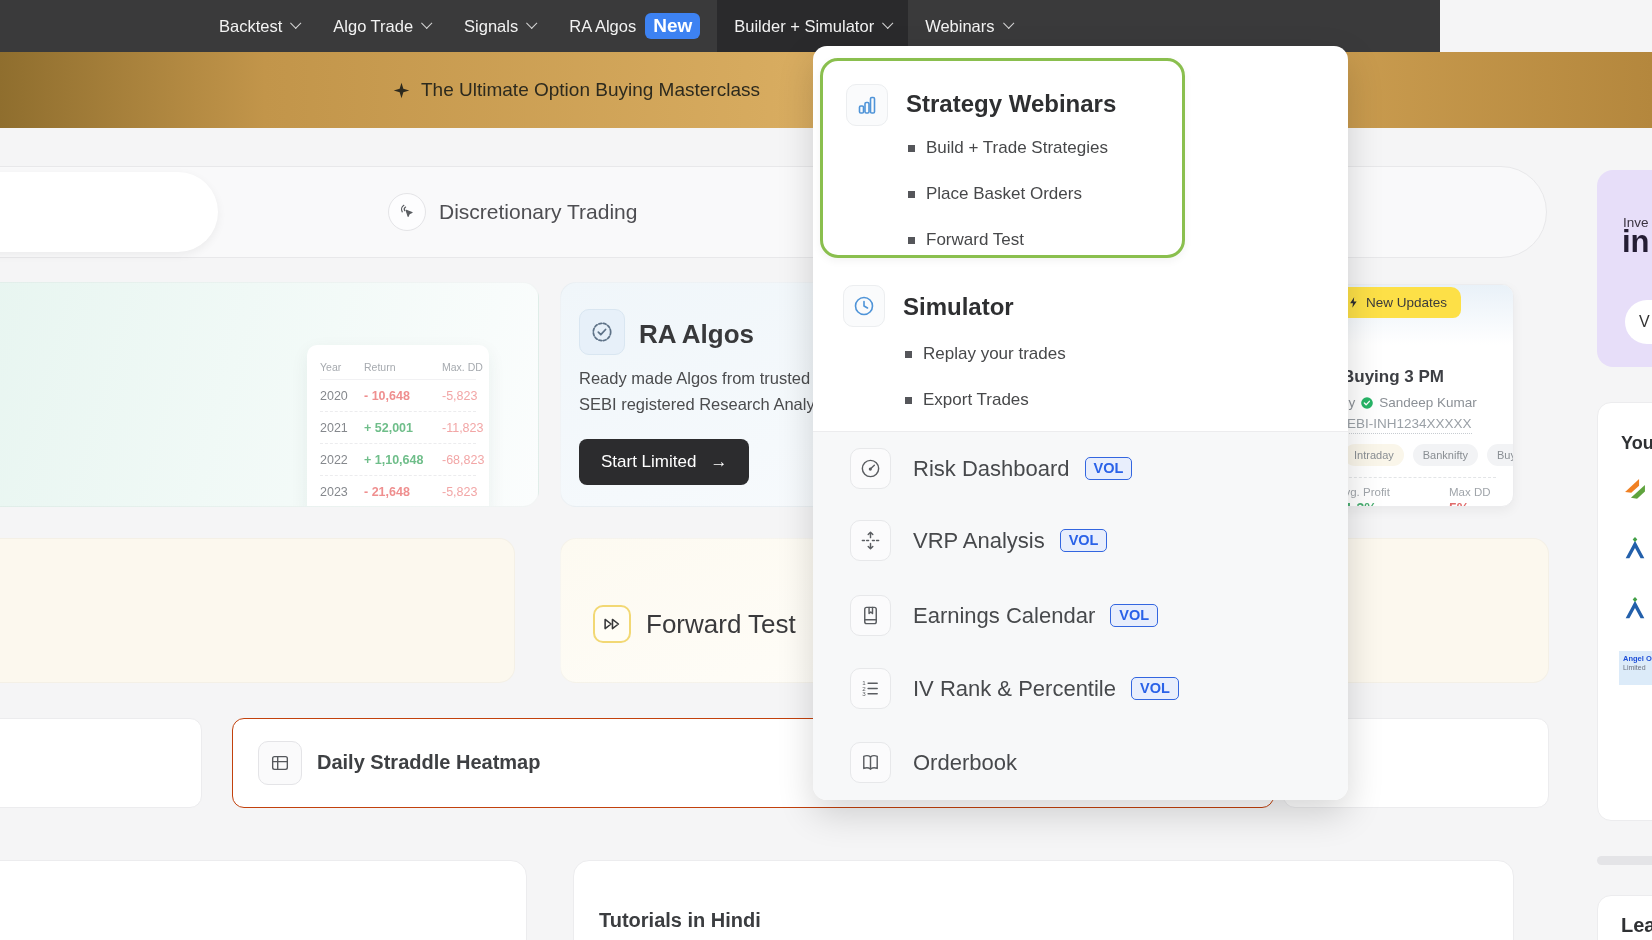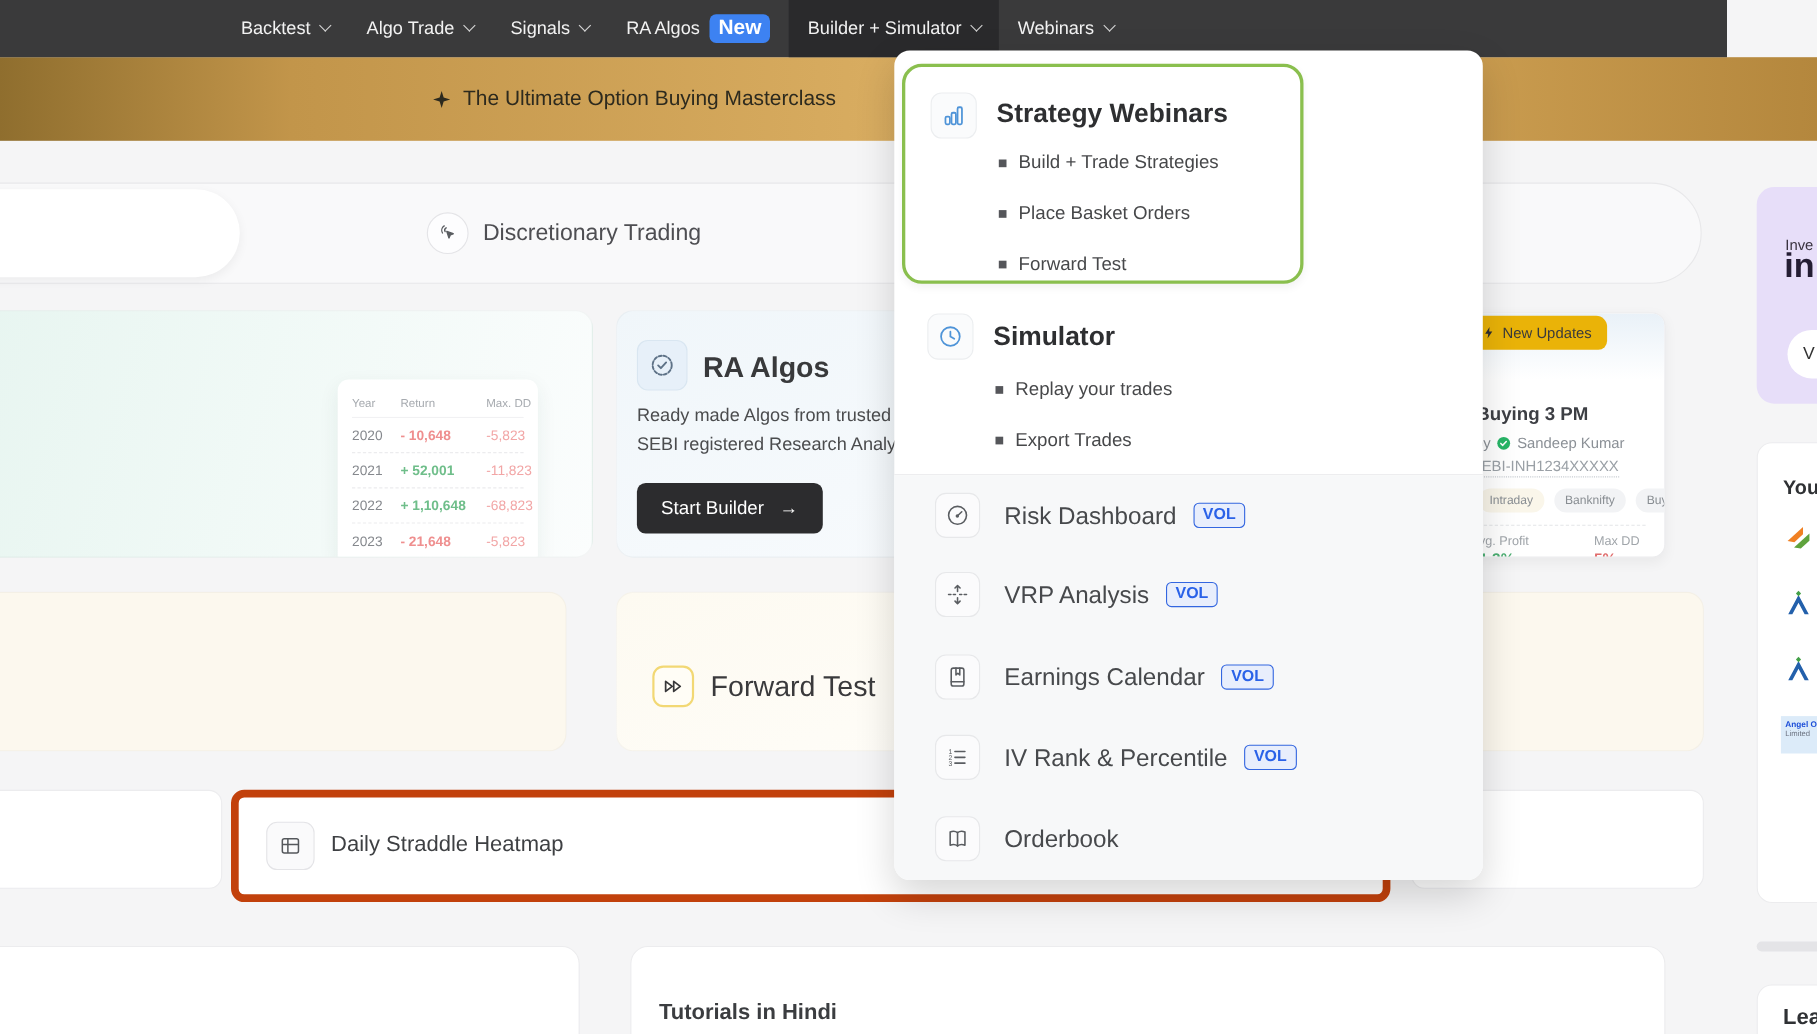--- a/index.html
+++ b/index.html
@@ -6,21 +6,21 @@
   html,body{margin:0;padding:0;}
   body{
     width:1652px;height:940px;overflow:hidden;position:relative;
     background:#f5f5f6;font-family:"Liberation Sans", sans-serif;
     -webkit-font-smoothing:antialiased;
   }
   .abs{position:absolute;}
   .card{position:absolute;border-radius:16px;}
 
   
-  .nav{top:0;left:0;width:1570px;height:52px;background:#3a3a3b;display:flex;align-items:center;padding-left:202px;box-sizing:border-box;z-index:40;}
+  .nav{top:0;left:0;width:1440px;height:52px;background:#3a3a3b;display:flex;align-items:center;padding-left:202px;box-sizing:border-box;z-index:40;}
   .nav-item{display:flex;align-items:center;gap:9px;height:52px;padding:0 17px;color:#f2f2f2;font-size:16.5px;cursor:pointer;white-space:nowrap;}
   .nav-item.active{background:#2a2a2c;}
   .chev{width:7px;height:7px;border-right:1.7px solid #d6d6d6;border-bottom:1.7px solid #d6d6d6;transform:rotate(45deg) translateY(-1px);display:inline-block;margin-top:-4px;}
   .badge-new{background:#3d82f2;color:#fff;font-size:19px;font-weight:700;padding:3px 8px;border-radius:6px;line-height:1.1;}
 
   
   .banner{top:52px;left:0;width:1652px;height:76px;z-index:10;
     background:linear-gradient(90deg,#8f6e2e 0%,#c2954a 16%,#d8ac60 48%,#cb9d50 80%,#b4873d 100%);}
   .banner-inner{position:absolute;left:393px;top:50%;transform:translateY(-50%);display:flex;align-items:center;gap:11px;color:#2d2a1e;font-size:19px;white-space:nowrap;}
 
@@ -49,21 +49,21 @@
   .icon-sq{display:flex;align-items:center;justify-content:center;border-radius:10px;box-sizing:border-box;}
   .ra-icon{position:absolute;left:18px;top:26px;width:46px;height:46px;background:#e7f0f9;border:1px solid #d9e6f1;}
   .ra-title{position:absolute;left:78px;top:36px;font-size:26px;font-weight:700;color:#38393b;}
   .ra-desc{position:absolute;left:18px;top:82px;font-size:16.5px;color:#4b4c4e;line-height:26px;}
   .ra-cta{position:absolute;left:18px;top:156px;height:46px;background:#2c2c2e;color:#fff;border:none;border-radius:8px;
     display:flex;align-items:center;gap:14px;padding:0 22px;font-size:17px;font-family:inherit;cursor:pointer;}
 
   .web{left:1283px;top:284px;width:229px;height:221px;background:#fff;border:1px solid #ececee;border-radius:12px;
     box-shadow:0 4px 12px rgba(0,0,0,.05);overflow:hidden;z-index:8;}
   .web-strip{position:absolute;left:0;top:0;width:100%;height:60px;background:linear-gradient(180deg,#e9f1f8,#ffffff);}
-  .web-badge{position:absolute;left:49px;top:2px;width:128px;height:31px;background:#eab308;border-radius:8px 10px 8px 8px;
+  .web-badge{position:absolute;left:49px;top:2px;width:128px;height:31px;background:#fde047;border-radius:8px 10px 8px 8px;
     display:flex;align-items:center;justify-content:center;gap:6px;font-size:13.5px;color:#3a3a3c;}
   .web-title{position:absolute;left:58px;top:82px;font-size:17px;font-weight:700;color:#3d3f44;white-space:nowrap;}
   .web-by{position:absolute;left:57px;top:110px;display:flex;align-items:center;gap:5px;font-size:13.5px;color:#8b9096;white-space:nowrap;}
   .web-sebi{position:absolute;left:54px;top:131px;font-size:13.5px;color:#9aa0a6;border-bottom:1px dotted #c7ccd1;padding-bottom:2px;white-space:nowrap;}
   .web-chips{position:absolute;left:60px;top:159px;display:flex;gap:9px;}
   .chip{font-size:11px;color:#898e93;background:#f2f3f5;border-radius:12px;padding:5px 10px;white-space:nowrap;}
   .chip.cream{background:#faf6ea;}
   .web-dash{position:absolute;left:50px;top:192px;width:162px;border-top:1px dashed #e3e5e7;}
   .stat-label{position:absolute;top:201px;font-size:11.5px;color:#a0a5aa;white-space:nowrap;}
   .stat-value{position:absolute;top:215px;font-size:14px;font-weight:700;white-space:nowrap;}
@@ -71,21 +71,21 @@
 
   
   .cream-left{left:-30px;top:538px;width:543px;height:143px;background:#fcf8ee;border:1px solid rgba(0,0,0,.03);border-radius:16px;}
   .forward{left:560px;top:538px;width:702px;height:143px;background:linear-gradient(160deg,#fdfaf1,#fffefb);border:1px solid rgba(0,0,0,.03);}
   .fw-icon{position:absolute;left:32px;top:66px;width:38px;height:38px;background:#fffdf6;border:2px solid #f2d874;border-radius:10px;}
   .fw-title{position:absolute;left:85px;top:70px;font-size:26px;color:#3a3a3c;white-space:nowrap;}
   .cream-right{left:1283px;top:538px;width:264px;height:143px;background:#fcf8ee;border:1px solid rgba(0,0,0,.03);border-radius:16px;}
 
   
   .mini-left{left:-30px;top:718px;width:230px;height:88px;background:#fff;border:1px solid #ececee;border-radius:12px;}
-  .straddle{left:210px;top:718px;width:1040px;height:88px;background:#fff;border:7px solid #c2410c;border-radius:12px;}
+  .straddle{left:232px;top:718px;width:1040px;height:88px;background:#fff;border:1px solid #c2410c;border-radius:12px;font-weight:bold;}
   .st-icon{position:absolute;left:25px;top:22px;width:44px;height:44px;background:#fafafb;border:1px solid #e4e4e7;}
   .st-title{position:absolute;left:84px;top:32px;font-size:20px;color:#3e4043;white-space:nowrap;}
   .mini-right{left:1283px;top:718px;width:264px;height:88px;background:#fff;border:1px solid #ececee;border-radius:12px;}
 
   
   .bl-card{left:-30px;top:860px;width:555px;height:120px;background:#fff;border:1px solid #ececee;}
   .tutorials{left:573px;top:860px;width:939px;height:120px;background:#fff;border:1px solid #ececee;}
   .tu-title{position:absolute;left:25px;top:48px;font-size:20px;font-weight:700;color:#3b3d40;}
 
   
@@ -214,21 +214,21 @@
       <circle cx="12" cy="12" r="8" stroke-dasharray="2.6 1.7"></circle>
       <path d="M8.6 12.2 l2.3 2.3 4.4-4.8"></path>
     </svg>
   </span>
   <div class="ra-title">RA Algos</div>
   <div class="ra-desc">
     <div>Ready made Algos from trusted</div>
     <div>SEBI registered Research Analysts</div>
   </div>
   <button class="ra-cta">
-    <span>Start Builder</span>
+    <span>Start Limited</span>
     <span>→</span>
   </button>
 </div>
 
 <div class="card web">
   <div class="web-strip"></div>
   <div class="web-badge">
     <span>
       <svg width="13" height="13" viewBox="0 0 24 24">
           <path d="M13.2 2.5 L5.8 13.5 H11 L9.8 21.5 L17.8 10 H12.5 Z" fill="#2e2e30"></path>

